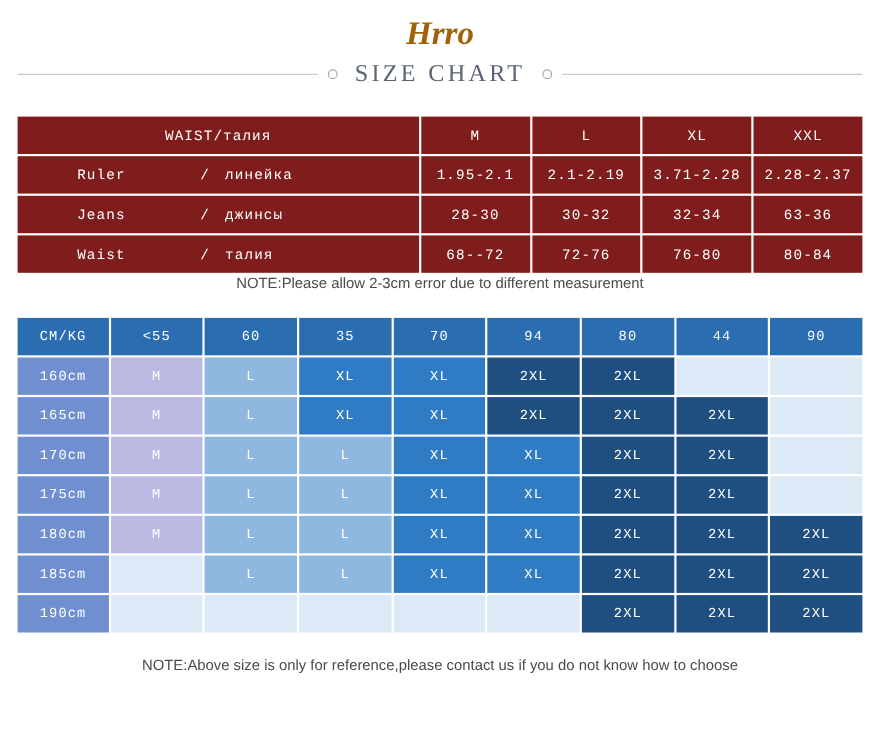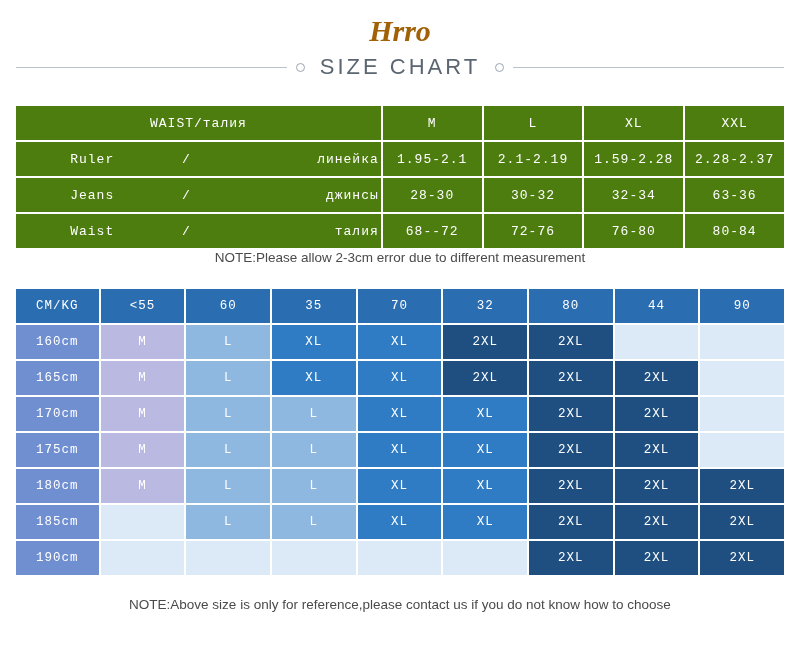--- a/index.html
+++ b/index.html
@@ -51,54 +51,54 @@
     border-radius: 50%;
     border: 1px solid #9aa6b2;
     background: #ffffff;
     margin: 0 9px;
     flex: 0 0 auto;
   }
   .title-text {
     font-size: 22px;
     letter-spacing: 3px;
     color: #5b6672;
-    font-family: Liberation Sans, sans-serif;
+    font-family: Liberation Serif, serif;
     white-space: nowrap;
     padding: 0 6px;
   }
 
   
   .t1 {
     border-collapse: separate;
     border-spacing: 2px;
     width: 772px;
     margin: 24px auto 0 auto;
     table-layout: fixed;
   }
   .t1 td {
-    background: #4d7c0f;
+    background: #7f1d1d;
     color: #ffffff;
     height: 28px;
     text-align: center;
     font-family: "Liberation Mono", monospace;
     font-size: 13px;
     letter-spacing: 1px;
     padding: 3px 2px;
   }
   .t1 td.label-cell {
     text-align: left;
     padding-left: 0;
   }
   .lbl-grid {
     display: flex;
     width: 100%;
   }
   .lbl-grid .c1 { width: 42%; text-align: center; }
   .lbl-grid .c2 { width: 10%; text-align: center; }
-  .lbl-grid .c3 { width: 48%; text-align: right; }
+  .lbl-grid .c3 { width: 48%; text-align: left; }
 
   .note1 {
     text-align: center;
     font-size: 13.5px;
     color: #4a4a4a;
     margin-top: 0;
     font-family: "Liberation Sans", sans-serif;
   }
 
   
@@ -172,21 +172,21 @@
       <tr>
         <td class="label-cell">
           <div class="lbl-grid">
             <span class="c1">Ruler</span>
             <span class="c2">/</span>
             <span class="c3">линейка</span>
           </div>
         </td>
         <td>1.95-2.1</td>
         <td>2.1-2.19</td>
-        <td>1.59-2.28</td>
+        <td>3.71-2.28</td>
         <td>2.28-2.37</td>
       </tr>
 
       <tr>
         <td class="label-cell">
           <div class="lbl-grid">
             <span class="c1">Jeans</span>
             <span class="c2">/</span>
             <span class="c3">джинсы</span>
           </div>
@@ -227,21 +227,21 @@
       <col style="width:11.125%">
       <col style="width:11.125%">
     </colgroup>
     <tbody id="matrix-body">
         <tr>
           <td class="hdr">CM/KG</td>
           <td class="hdr">&lt;55</td>
           <td class="hdr">60</td>
           <td class="hdr">35</td>
           <td class="hdr">70</td>
-          <td class="hdr">32</td>
+          <td class="hdr">94</td>
           <td class="hdr">80</td>
           <td class="hdr">44</td>
           <td class="hdr">90</td>
         </tr>
         <tr>
           <td class="rowhdr">160cm</td>
           <td class="sz-M">M</td>
           <td class="sz-L">L</td>
           <td class="sz-XL">XL</td>
           <td class="sz-XL">XL</td>

